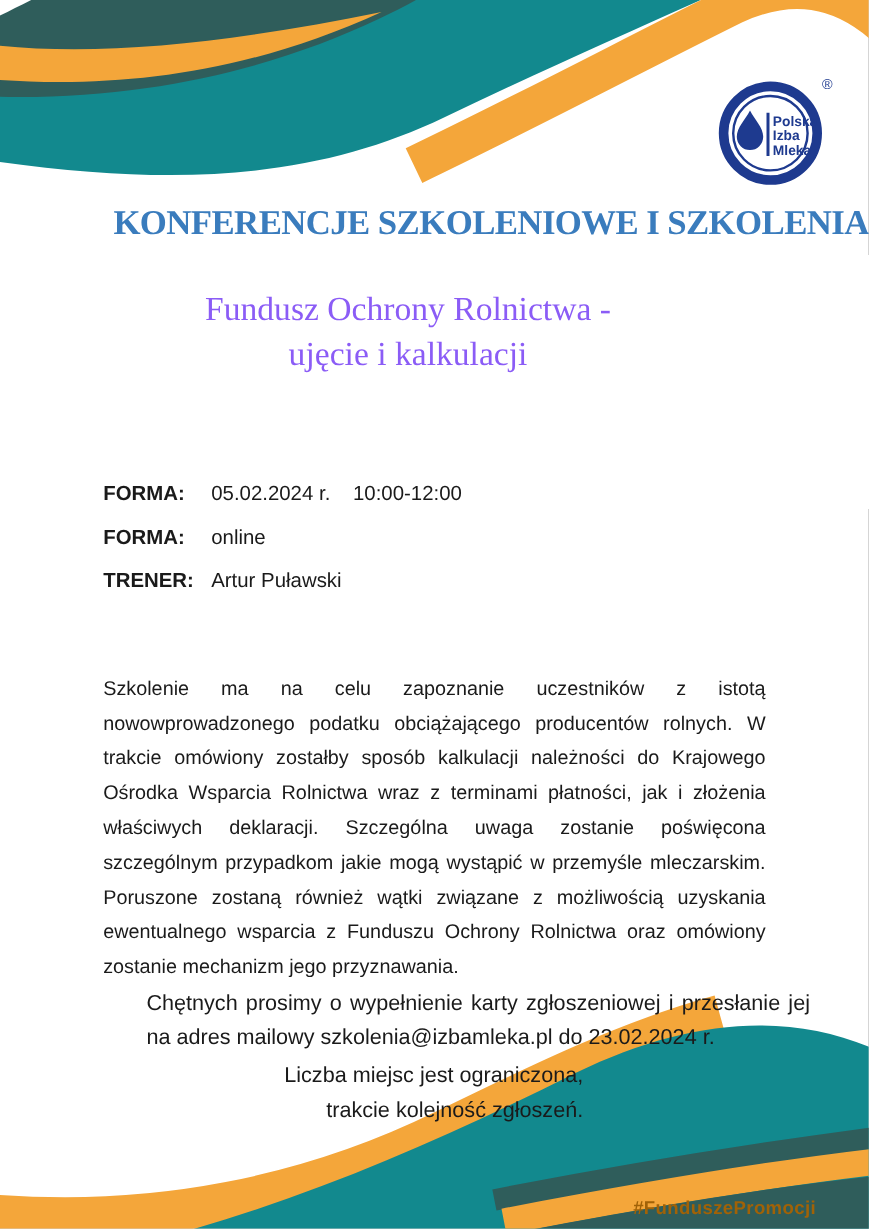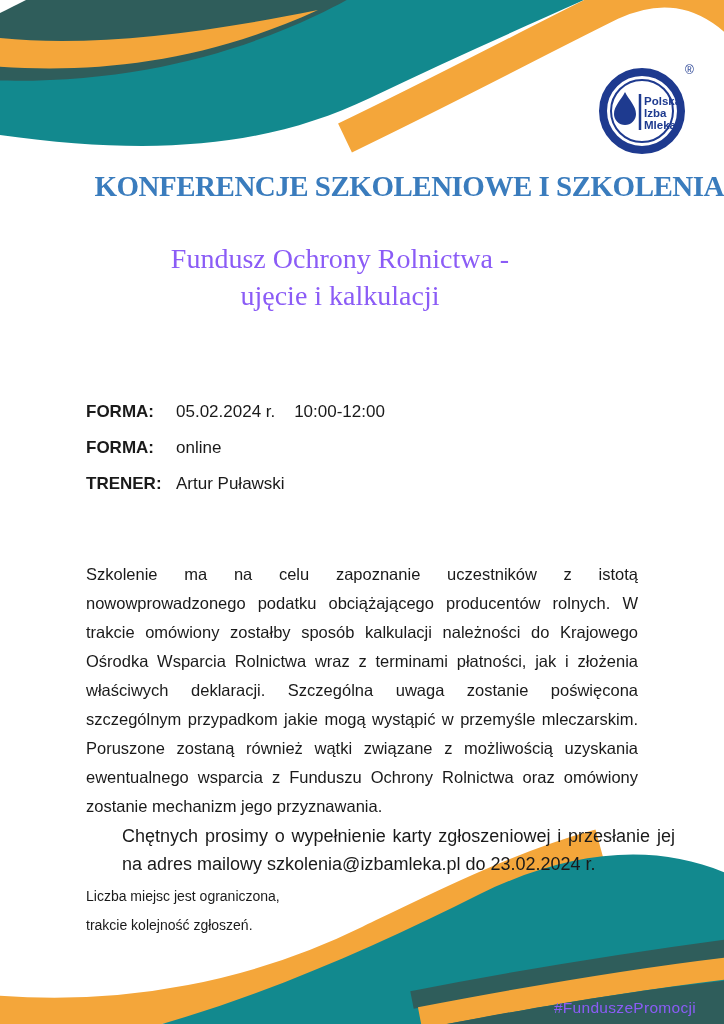--- a/index.html
+++ b/index.html
@@ -28,25 +28,25 @@
   .description{
     position:absolute;top:560px;left:86px;width:552px;
     font-size:16.5px;line-height:29px;text-align:justify;
   }
   .signup{
     position:absolute;top:822px;left:86px;width:553px;
     font-size:18px;line-height:28px;text-align:justify;margin-left:36px;
   }
   .signup-note{
     position:absolute;top:882px;left:86px;width:400px;
-    font-size:14px;line-height:28.5px;
+    font-size:18px;line-height:28.5px;text-align:right;
   }
   .hashtag{
-    position:absolute;right:28px;bottom:7px;z-index:2;
-    color:#8b5cf6;font-size:15.5px;letter-spacing:0.3px;
+    position:absolute;right:44px;bottom:7px;z-index:2;
+    color:#a16207;font-size:15.5px;letter-spacing:0.3px;font-weight:bold;
   }
   .logo{position:absolute;left:592px;top:58px;width:112px;height:110px;}
 </style>
 </head>
 <body>
 
 <div class="page">
 
   <svg class="bg-svg" width="724" height="1024" viewBox="0 0 724 1024" aria-hidden="true">
 

